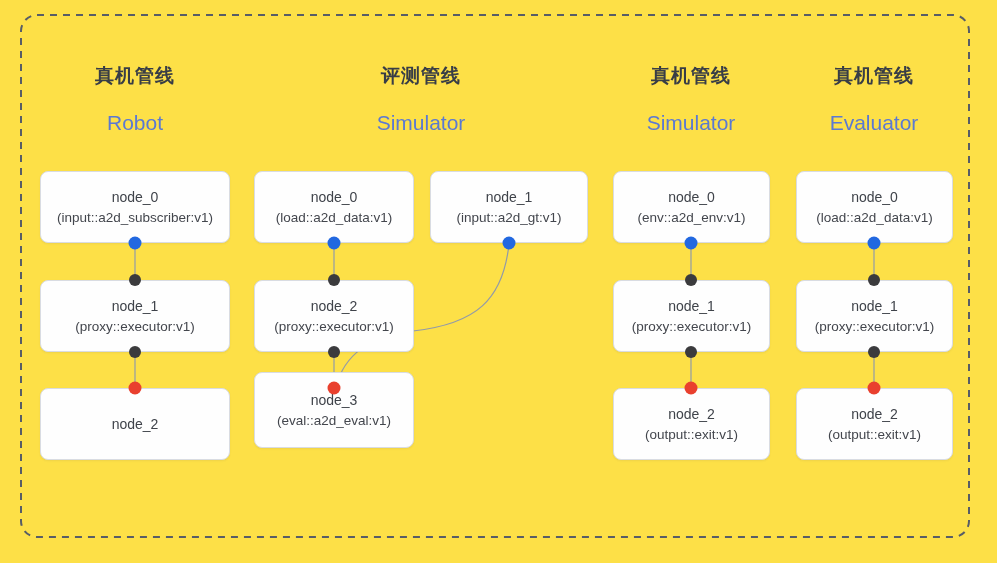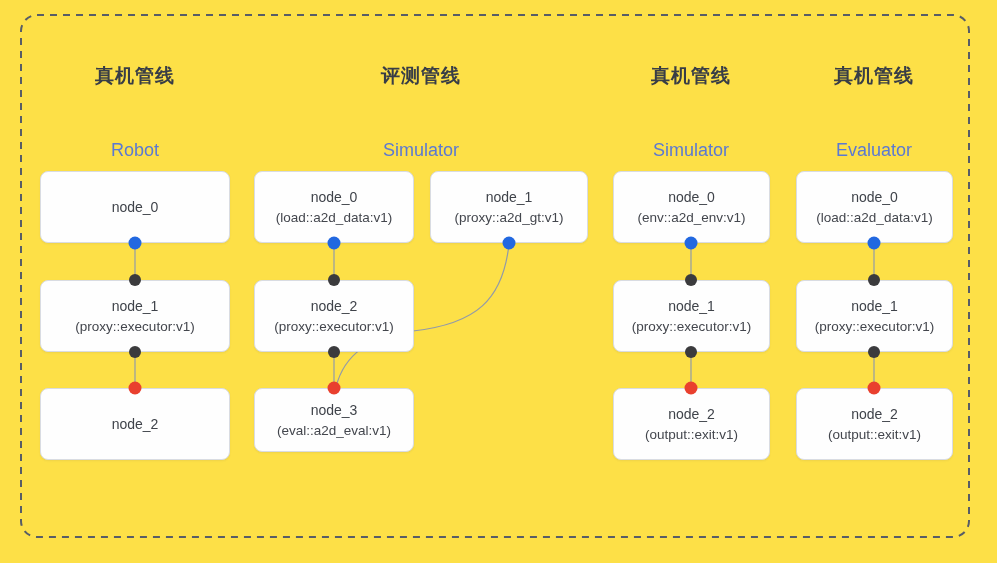--- a/index.html
+++ b/index.html
@@ -28,23 +28,23 @@
     transform: translateX(-50%);
     font-size: 19px;
     font-weight: bold;
     color: #383d46;
     letter-spacing: 1px;
     white-space: nowrap;
     z-index: 2;
   }
   .pipeline-title-en {
     position: absolute;
-    top: 140px;
+    top: 111px;
     transform: translateX(-50%);
-    font-size: 18px;
+    font-size: 21px;
     font-weight: 400;
     color: #5b79d2;
     white-space: nowrap;
     z-index: 2;
   }
 
   .node {
     position: absolute;
     background: #fefefe;
     border: 1px solid #d9dce2;
@@ -96,42 +96,43 @@
   <div class="pipeline-title-zh" style="left:691px">真机管线</div>
   <div class="pipeline-title-zh" style="left:874px">真机管线</div>
 
   <div class="pipeline-title-en" style="left:135px">Robot</div>
   <div class="pipeline-title-en" style="left:421px">Simulator</div>
   <div class="pipeline-title-en" style="left:691px">Simulator</div>
   <div class="pipeline-title-en" style="left:874px">Evaluator</div>
 
   <div class="node" style="left:40px;top:171px;width:190px;height:72px">
     <div class="node-title">node_0</div>
+    <div class="node-sub">(input::a2d_subscriber:v1)</div>
   </div>
   <div class="node" style="left:40px;top:280px;width:190px;height:72px">
     <div class="node-title">node_1</div>
     <div class="node-sub">(proxy::executor:v1)</div>
   </div>
   <div class="node" style="left:40px;top:388px;width:190px;height:72px">
     <div class="node-title">node_2</div>
   </div>
 
   <div class="node" style="left:254px;top:171px;width:160px;height:72px">
     <div class="node-title">node_0</div>
     <div class="node-sub">(load::a2d_data:v1)</div>
   </div>
   <div class="node" style="left:430px;top:171px;width:158px;height:72px">
     <div class="node-title">node_1</div>
-    <div class="node-sub">(proxy::a2d_gt:v1)</div>
+    <div class="node-sub">(input::a2d_gt:v1)</div>
   </div>
   <div class="node" style="left:254px;top:280px;width:160px;height:72px">
     <div class="node-title">node_2</div>
     <div class="node-sub">(proxy::executor:v1)</div>
   </div>
-  <div class="node" style="left:254px;top:388px;width:160px;height:64px">
+  <div class="node" style="left:254px;top:372px;width:160px;height:76px">
     <div class="node-title">node_3</div>
     <div class="node-sub">(eval::a2d_eval:v1)</div>
   </div>
 
   <div class="node" style="left:613px;top:171px;width:157px;height:72px">
     <div class="node-title">node_0</div>
     <div class="node-sub">(env::a2d_env:v1)</div>
   </div>
   <div class="node" style="left:613px;top:280px;width:157px;height:72px">
     <div class="node-title">node_1</div>

